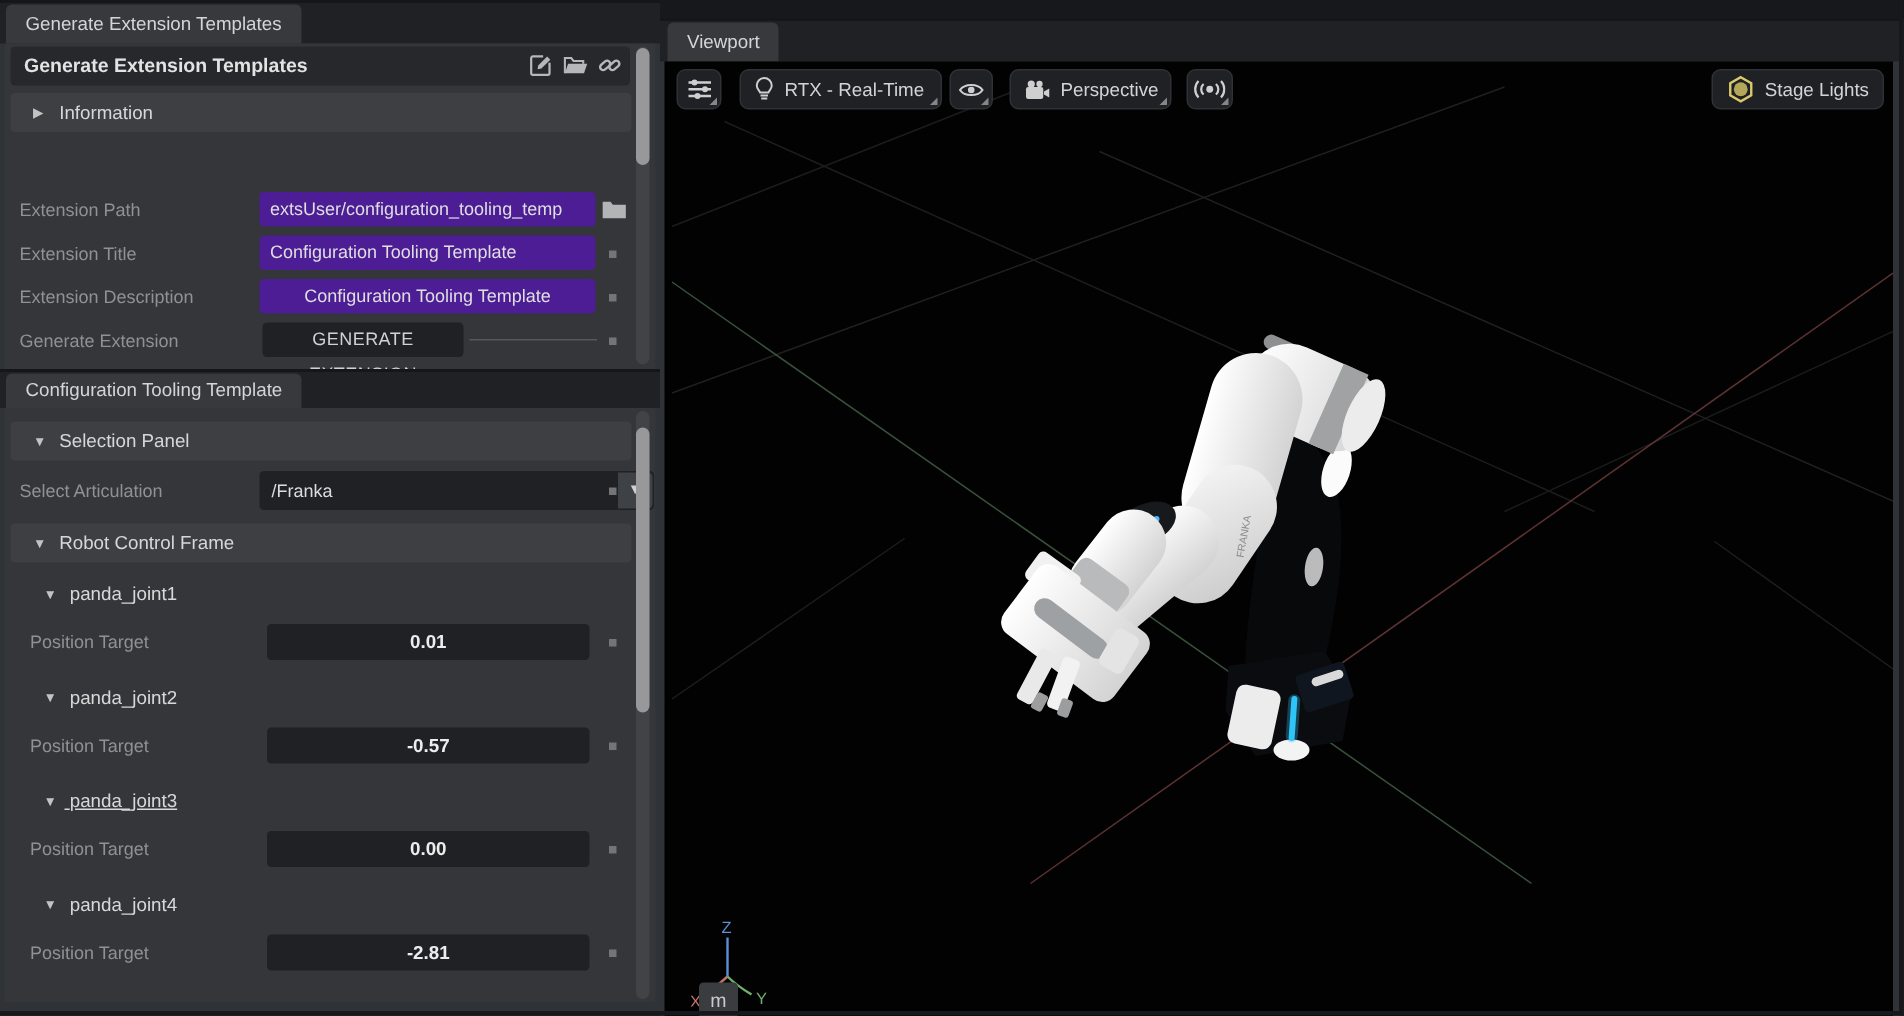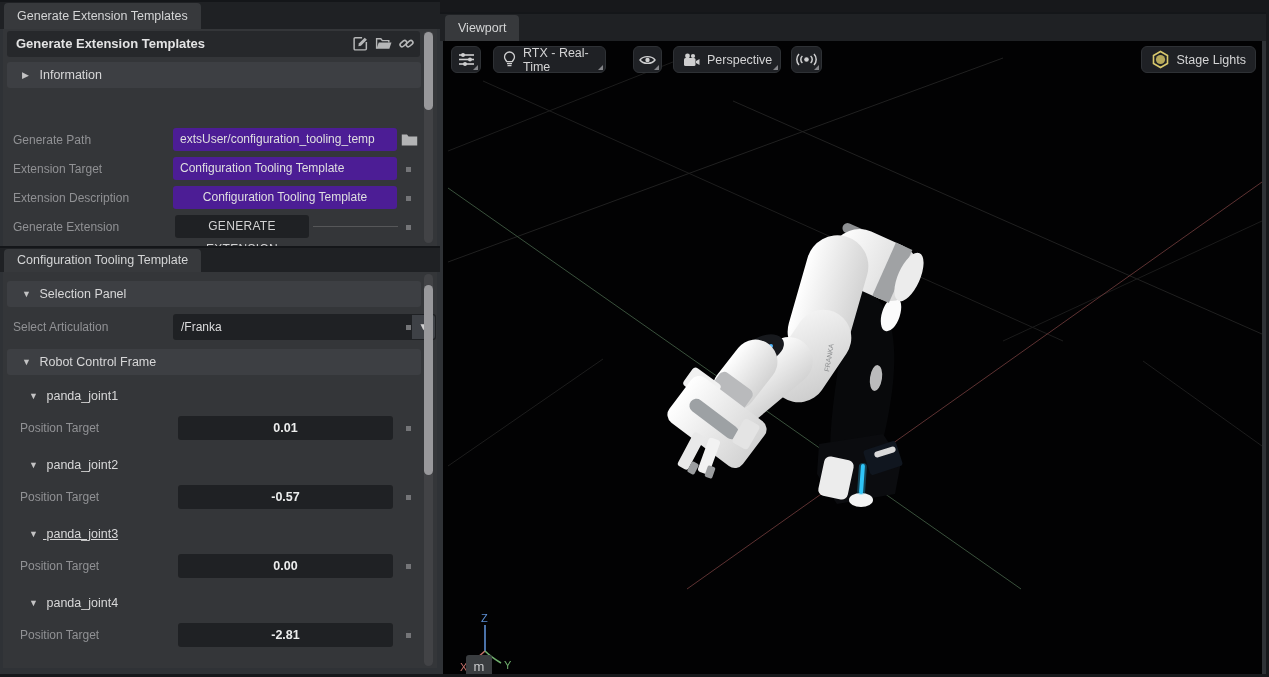--- a/index.html
+++ b/index.html
@@ -103,33 +103,33 @@
       </span>
     </div>
 
     <div class="sbar" style="top:33px;">
       <span class="tri">▶</span>
       <span>Information</span>
     </div>
 
 
     <div class="frow" style="top:97px;">
-      <span class="flabel">Generate Path</span>
+      <span class="flabel">Extension Path</span>
       <div class="finput">
         <span>extsUser/configuration_tooling_temp</span>
       </div>
       <span class="folder-btn">
         <svg width="19" height="19" viewBox="0 0 16 16">
             <path d="M1.5 13V3.8h4.4l1.3 1.7h7.3V13z" fill="#b3b4b5"></path>
           </svg>
       </span>
     </div>
 
     <div class="frow" style="top:126px;">
-      <span class="flabel">Extension Target</span>
+      <span class="flabel">Extension Title</span>
       <div class="finput">
         <span>Configuration Tooling Template</span>
       </div>
       <span class="dot"></span>
     </div>
 
     <div class="frow" style="top:155px;text-align:center;">
       <span class="flabel">Extension Description</span>
       <div class="finput">
         <span>Configuration Tooling Template</span>
@@ -313,21 +313,21 @@
             <line x1="1" y1="12" x2="16" y2="12"></line>
           </g>
         <g fill="#cfcfd0">
             <circle cx="5" cy="3" r="2"></circle>
             <circle cx="12" cy="7.5" r="2"></circle>
             <circle cx="7" cy="12" r="2"></circle>
           </g>
       </svg>
     </div>
 
-    <div class="vp-btn dd" style="left:50px; width:113px;">
+    <div class="vp-btn dd" style="left:50px; width:135px;">
       <svg width="13" height="17" viewBox="0 0 13 17">
         <path d="M6.5 1 a5 5 0 0 1 5 5 c0 2.2-1.6 3.2-2.2 4.6 l-5.6 0 C3.1 9.2 1.5 8.2 1.5 6 a5 5 0 0 1 5-5z" fill="none" stroke="#cfcfd0" stroke-width="1.3"></path>
         <line x1="4" y1="12.6" x2="9" y2="12.6" stroke="#cfcfd0" stroke-width="1.3"></line>
         <line x1="4.5" y1="14.6" x2="8.5" y2="14.6" stroke="#cfcfd0" stroke-width="1.3"></line>
       </svg>
       <span>RTX - Real-Time</span>
     </div>
 
     <div class="vp-btn dd" style="left:190px; width:29px; justify-content:center;">
       <svg width="17" height="12" viewBox="0 0 17 12">

